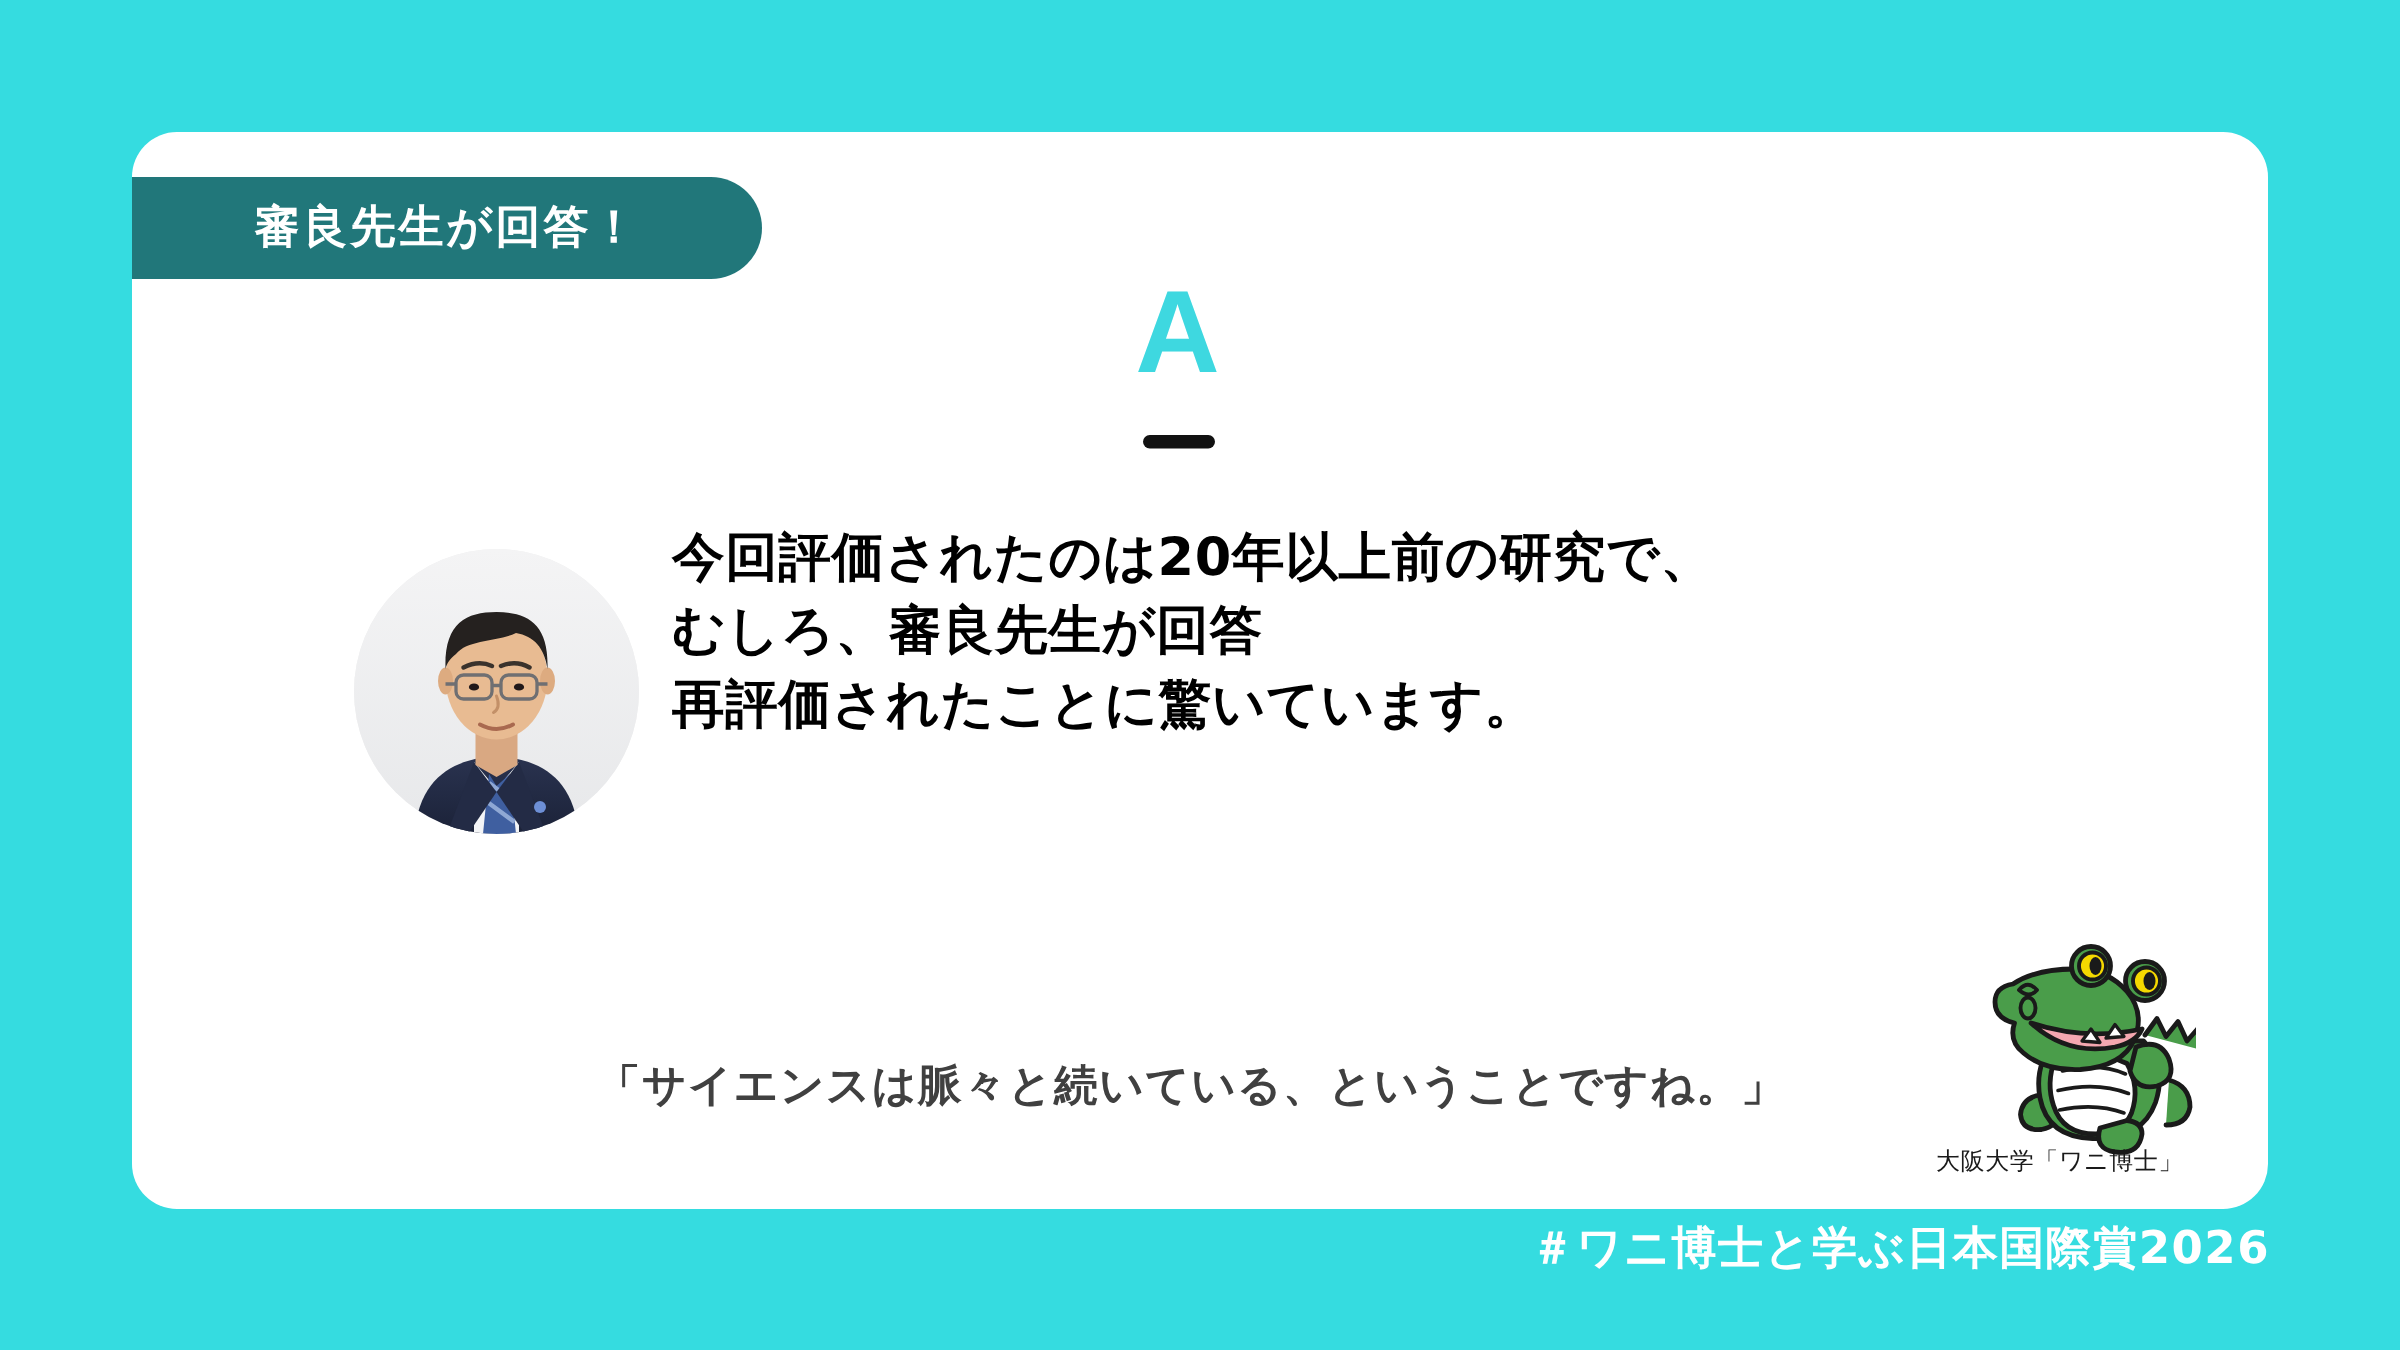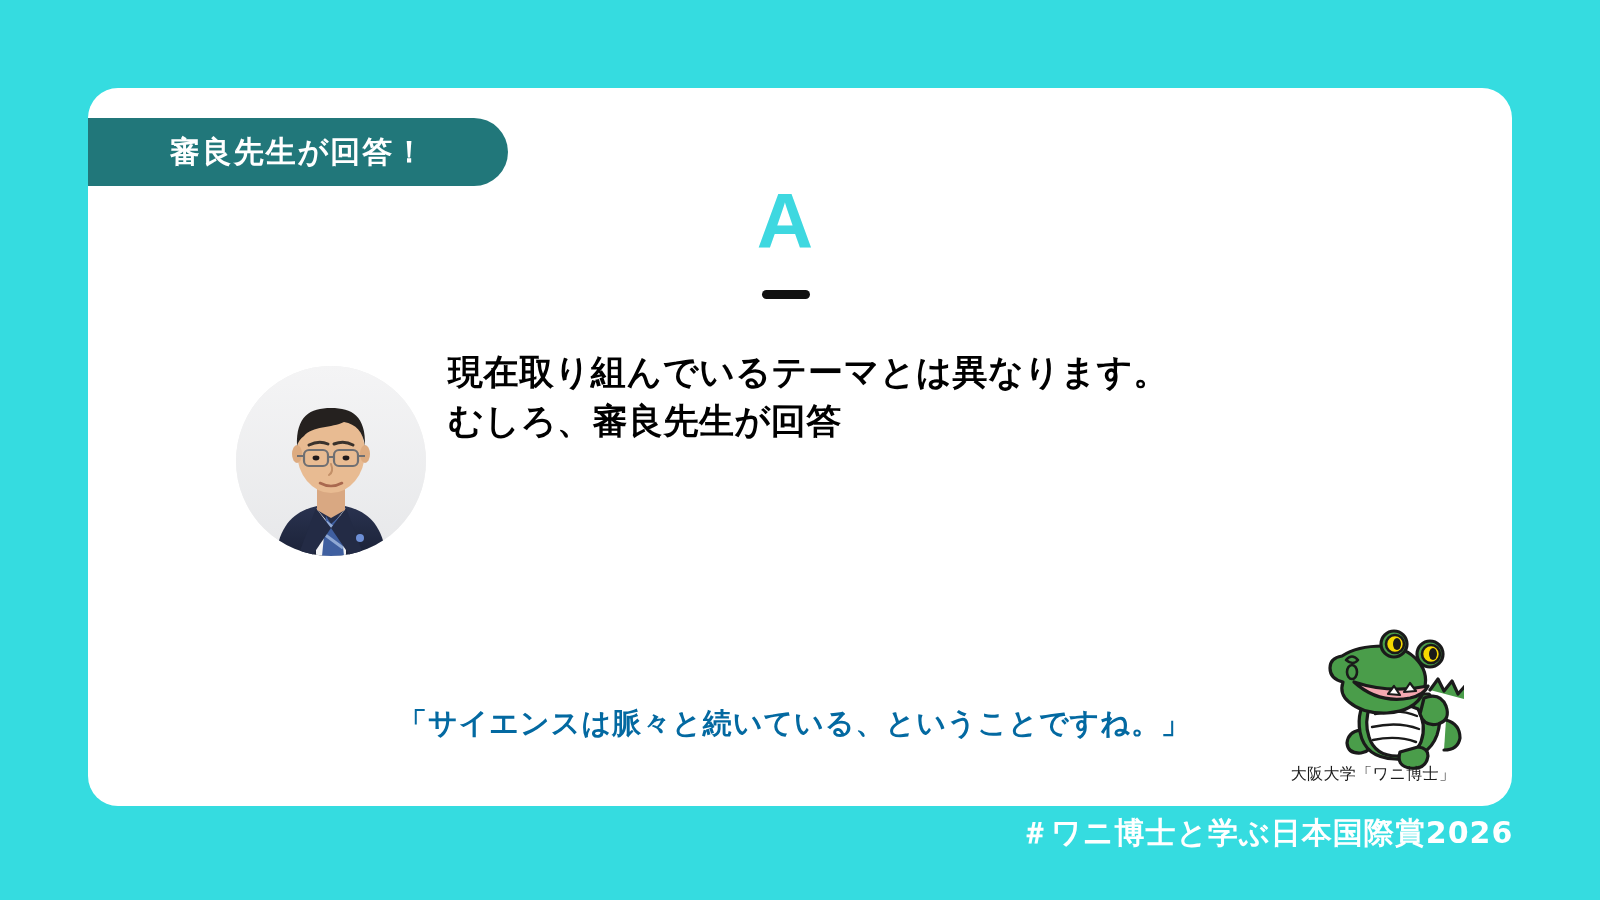--- a/index.html
+++ b/index.html
@@ -99,21 +99,21 @@
     line-height: 49px;
     letter-spacing: 0.5px;
   }
   .answer-text div { white-space: nowrap; }
   
   .quote {
     position: absolute;
     left: 398px;
     top: 706px;
     width: 910px;
-    color: #0369a1;
+    color: #404040;
     font-size: 29px;
     font-weight: bold;
     line-height: 1.2;
     letter-spacing: 1px;
     white-space: nowrap;
   }
   
   .mascot {
     position: absolute;
     left: 1296px;
@@ -207,22 +207,23 @@
 
       <ellipse cx="80" cy="92" rx="3.4" ry="2.4" fill="#20181a"></ellipse>
       <ellipse cx="110" cy="92" rx="3.4" ry="2.4" fill="#20181a"></ellipse>
 
       <path d="M95 98 q3 8 -2 11" stroke="#c39068" stroke-width="2" fill="none" stroke-linecap="round"></path>
       <path d="M84 117 q11 6 22 0" stroke="#a9694f" stroke-width="2.6" fill="none" stroke-linecap="round"></path>
     </svg>
   </div>
 
   <div class="answer-text">
-    <div>現在取り組んでいるテーマとは異なります。</div>
+    <div>今回評価されたのは20年以上前の研究で、</div>
     <div>むしろ、審良先生が回答</div>
+    <div>再評価されたことに驚いています。</div>
   </div>
 
   <div class="quote">「サイエンスは脈々と続いている、ということですね。」</div>
 
   <div class="mascot">
     <svg width="168" height="168" viewBox="0 0 168 168">
       <g stroke="#1a1a1a" stroke-width="3.2" stroke-linejoin="round" stroke-linecap="round">
 
         <path d="M150 118 q14 4 14 18 q-2 12 -16 12" fill="#4a9d4a"></path>
 

